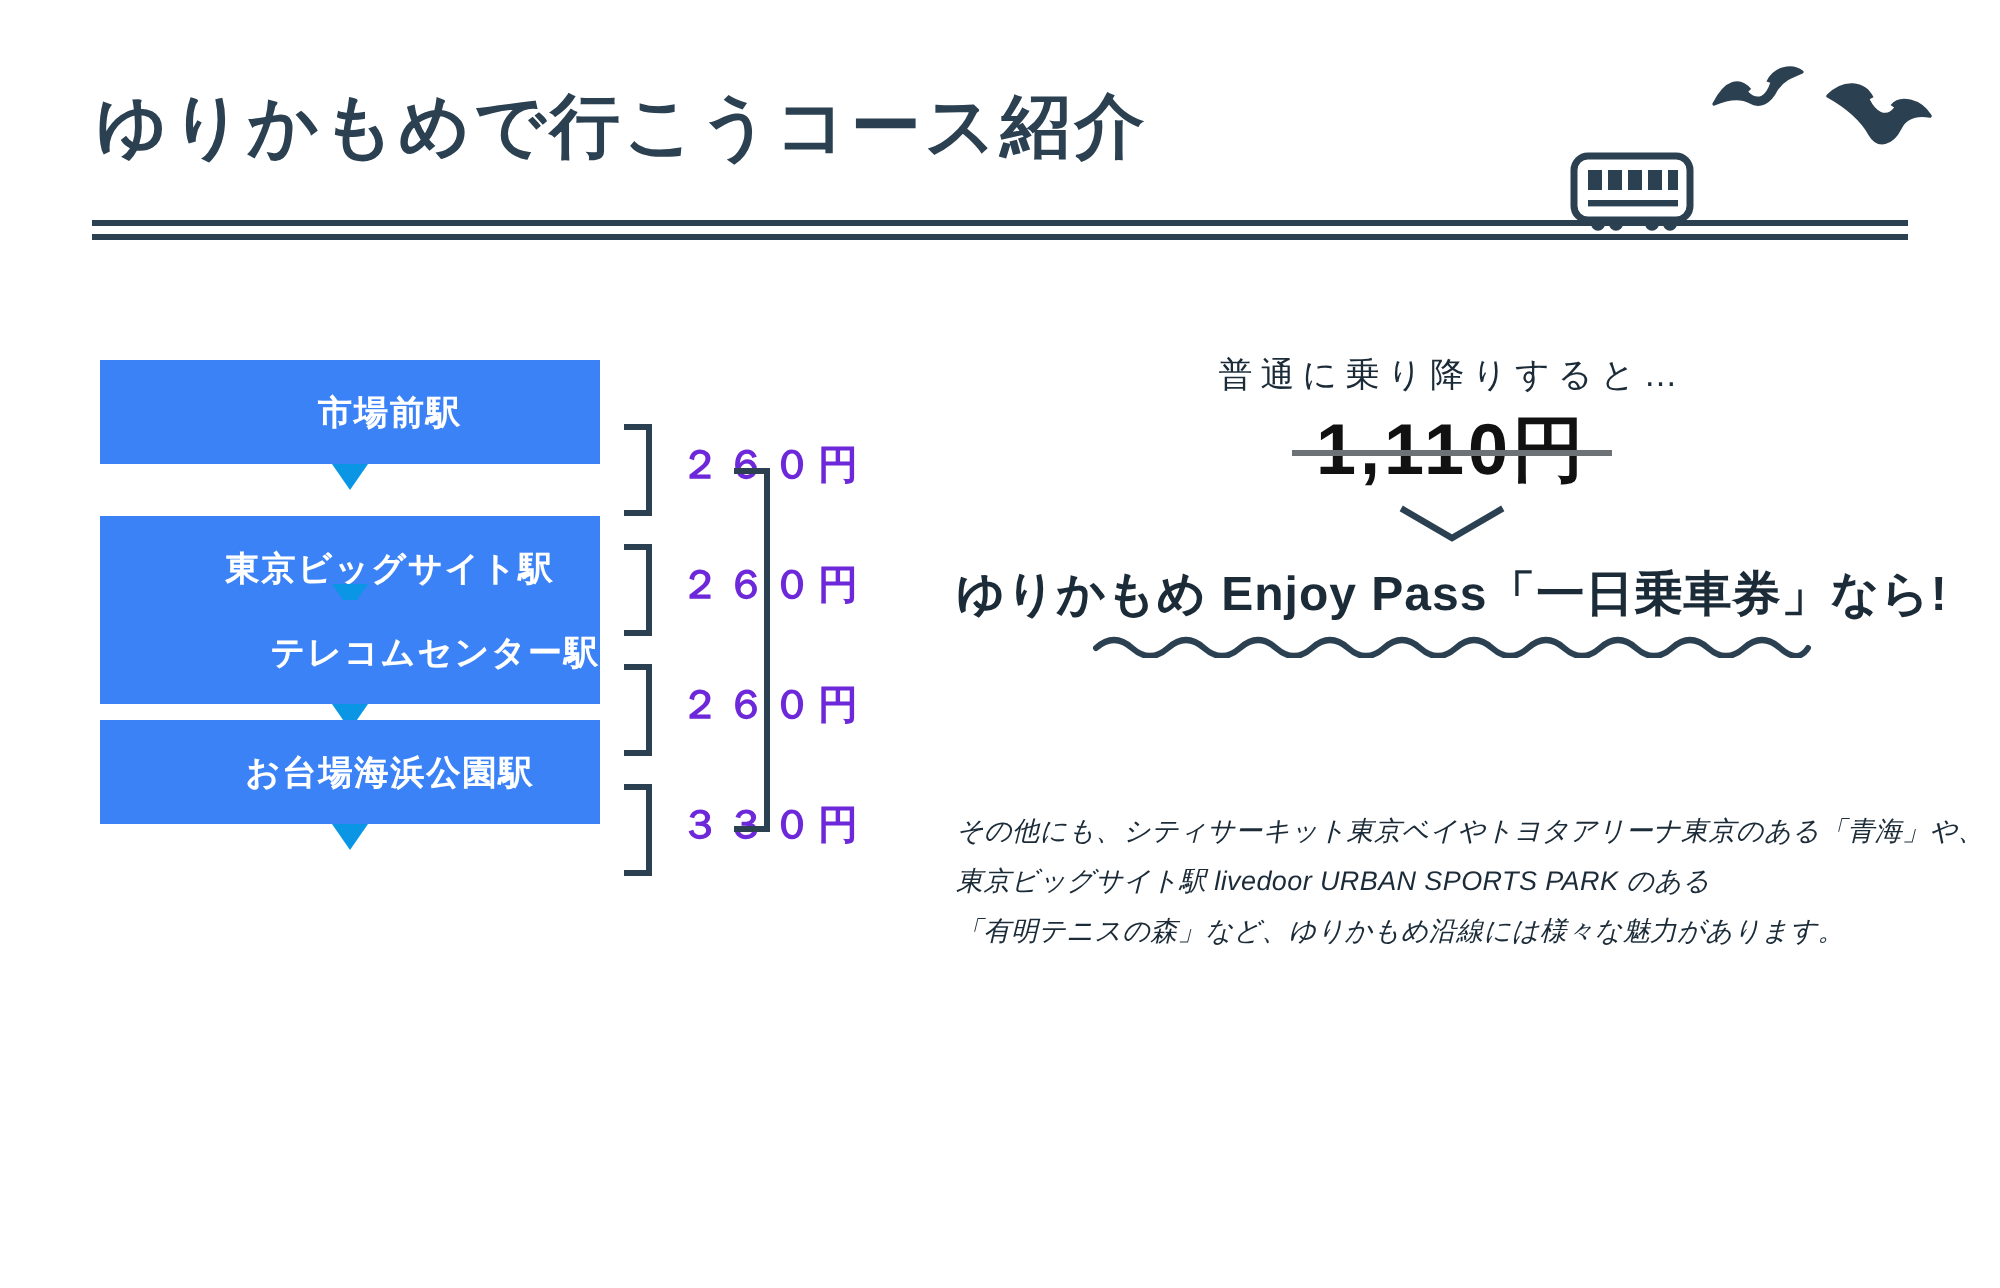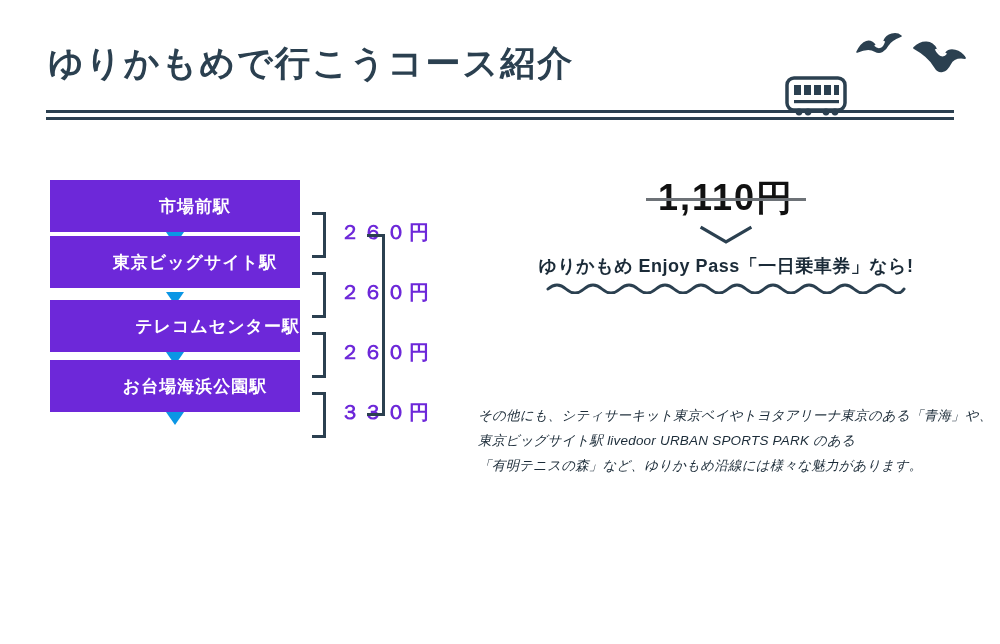--- a/index.html
+++ b/index.html
@@ -78,21 +78,21 @@
     left: 50px;
     top: 180px;
     width: 400px;
     height: 300px;
   }
   .station-box {
     position: absolute;
     left: 0;
     width: 250px;
     height: 52px;
-    background: #6d28d9;
+    background: #3b82f6;
     color: #ffffff;
     font-size: 17px;
     font-weight: bold;
     letter-spacing: 1px;
     display: flex;
     align-items: center;
     justify-content: center;
     box-sizing: border-box;
     padding-left: 40px;
   }
@@ -187,21 +187,21 @@
     right: -12px;
     top: 50%;
     height: 3px;
     background: #6d7277;
   }
   #down-chevron {
     margin-top: 6px;
     height: 22px;
   }
   #pass-caption {
-    font-size: 18px;
+    font-size: 24px;
     font-weight: bold;
     color: #1b2b38;
     letter-spacing: 0.5px;
     margin-top: 8px;
   }
   #wavy-rule {
     margin-top: 2px;
     height: 14px;
   }
   #pass-price-wrap {
@@ -296,21 +296,21 @@
   </div>
 </div>
 
 <div id="route-panel">
 
   <div class="station-box" style="top:0px;">
     <span class="station-label">市場前駅</span>
   </div>
   <div class="station-notch" style="top:52px;"></div>
 
-  <div class="station-box" style="top:56px;">
+  <div class="station-box" style="top:78px;">
     <span class="station-label">東京ビッグサイト駅</span>
   </div>
   <div class="station-notch" style="top:112px;"></div>
 
   <div class="station-box" style="top:120px;justify-content:flex-end;">
     <span class="station-label">テレコムセンター駅</span>
   </div>
   <div class="station-notch" style="top:172px;"></div>
 
   <div class="station-box" style="top:180px;">
@@ -334,20 +334,21 @@
   <div class="fare-row" style="top:206px;">
     <div class="fare-bracket-small"></div>
     <div class="fare-amount">３３０円</div>
   </div>
 </div>
 
 <div id="fare-group-bracket"></div>
 
 <div id="price-panel">
 
+  <div id="normal-fare-caption">普通に乗り降りすると…</div>
 
   <div id="normal-fare-wrap">
     <div id="normal-fare-value">1,110円</div>
     <div id="normal-fare-strike"></div>
   </div>
 
   <div id="down-chevron">
     <svg viewBox="0 0 60 22" width="60" height="22">
       <polyline points="6,4 30,18 54,4" fill="none" stroke="#2b4050" stroke-width="3.2" stroke-linecap="square" stroke-linejoin="miter"></polyline>
     </svg>

